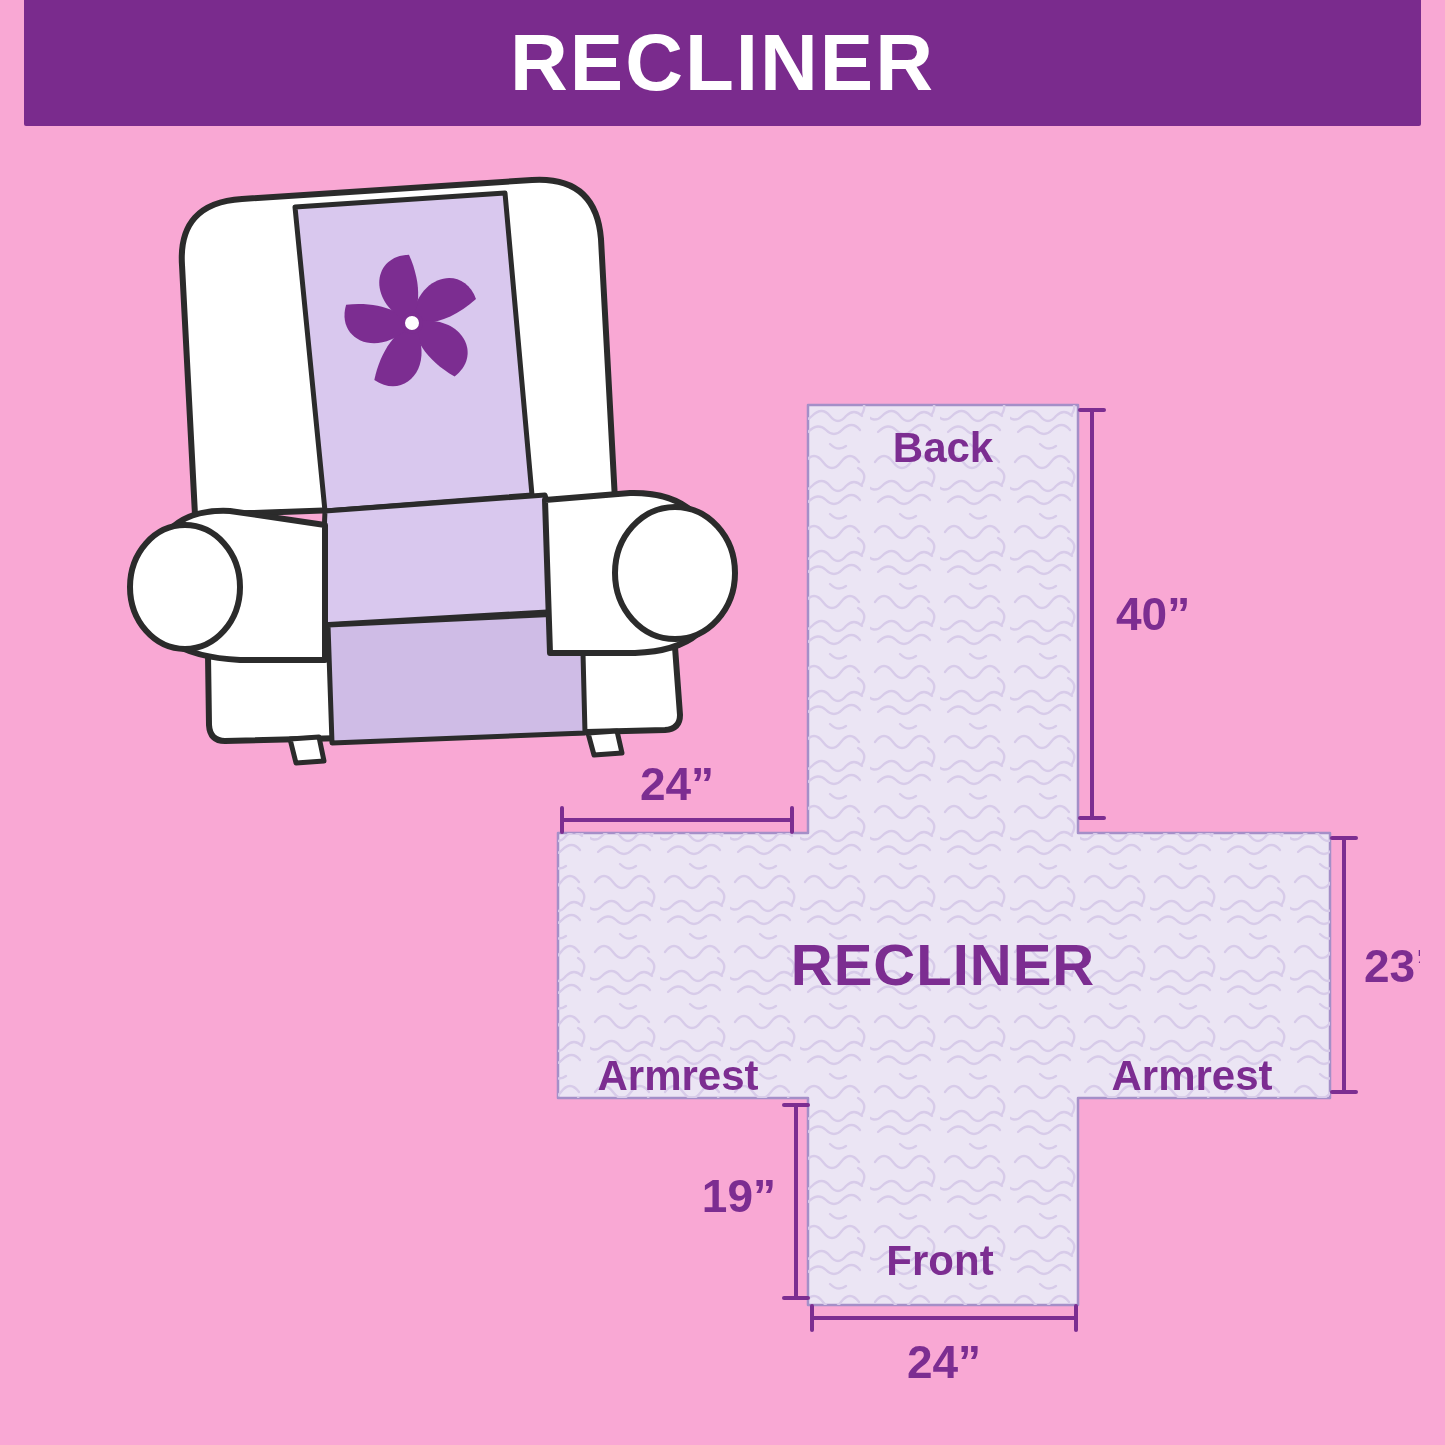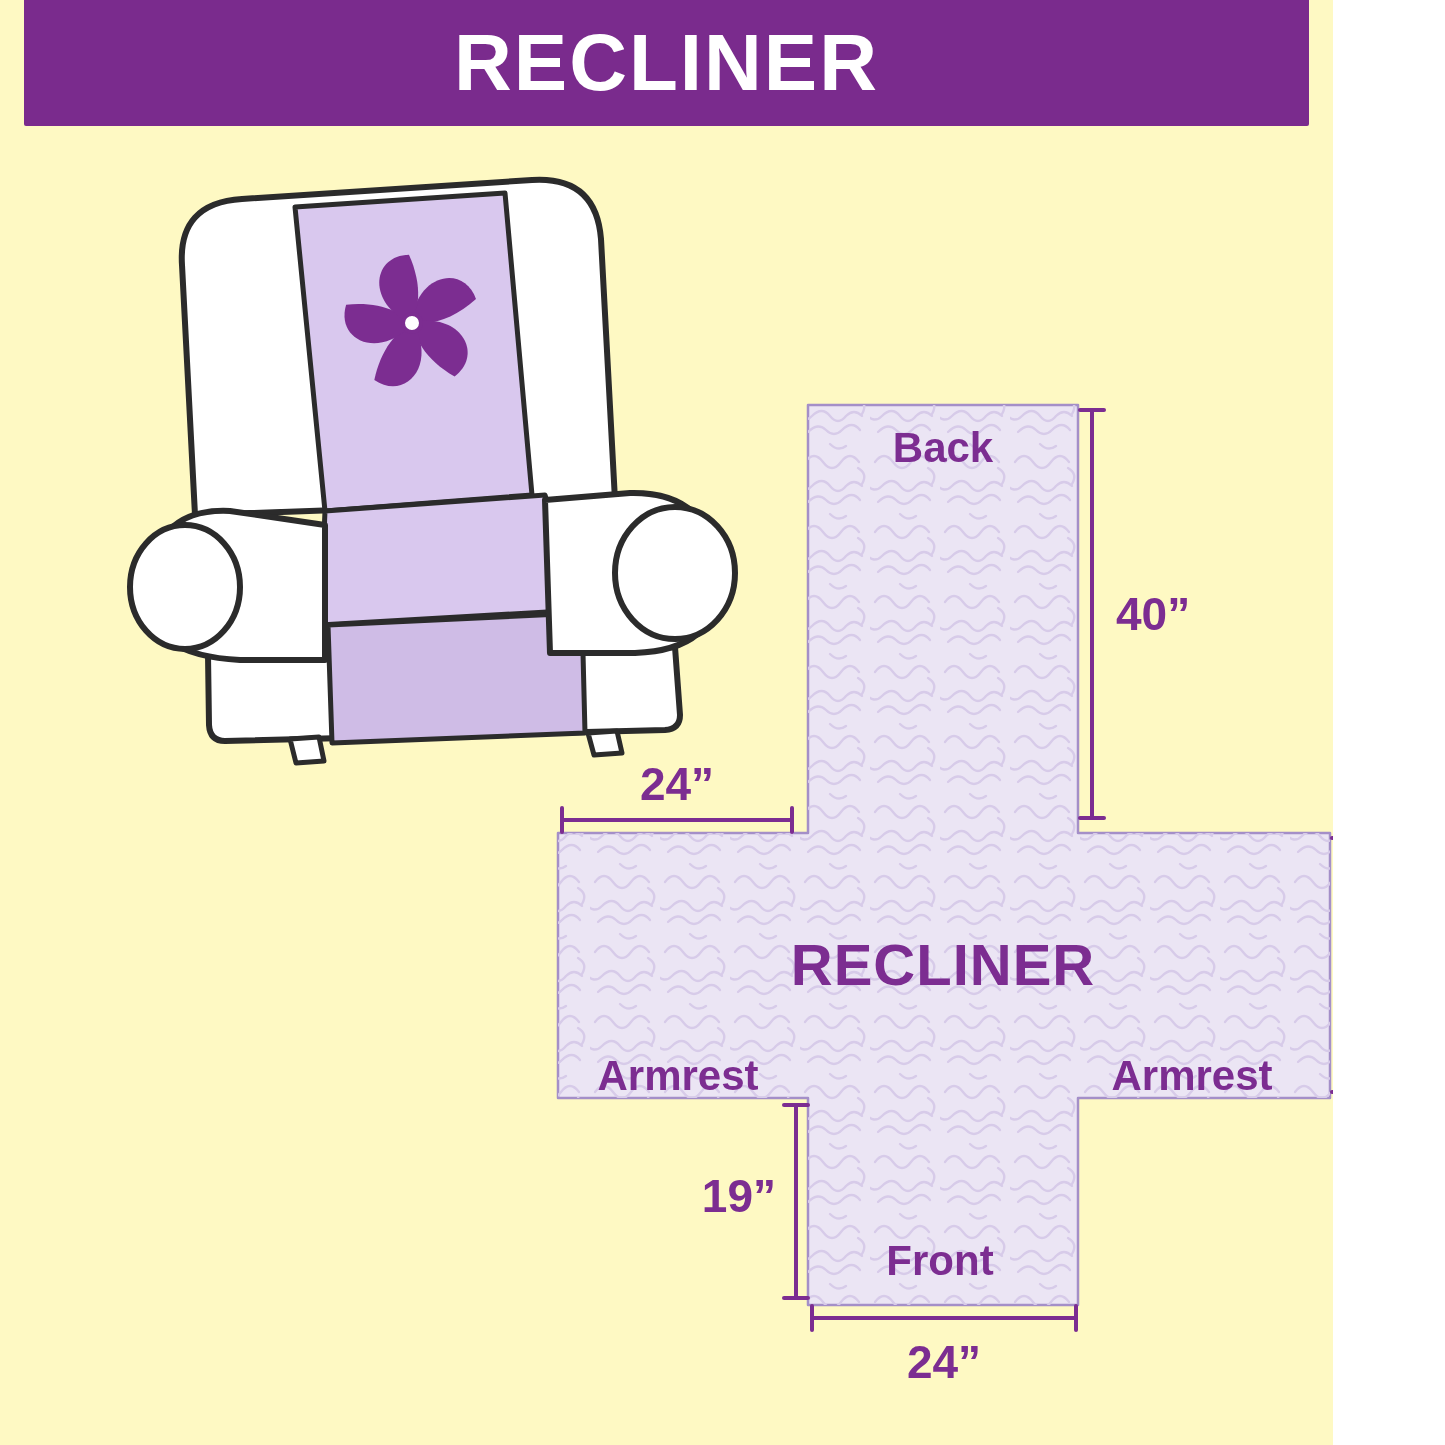--- a/index.html
+++ b/index.html
@@ -1,16 +1,16 @@
 <!DOCTYPE html>
 <html><head>
 <meta charset="utf-8">
 <style>
   html,body{margin:0;padding:0;background:#ffffff;}
-  #canvas{position:relative;width:1333px;height:1445px;background:#fef9c3;overflow:hidden;
+  #canvas{position:relative;width:1445px;height:1445px;background:#f9a8d4;overflow:hidden;
           font-family:"Liberation Sans",sans-serif;}
   
   #header{position:absolute;left:24px;right:24px;top:0;height:126px;background:#7a2b8d;
           display:flex;align-items:center;justify-content:center;border-radius:0 0 2px 2px;}
   #header .title{color:#ffffff;font-size:80px;font-weight:800;letter-spacing:2px;}
   
   svg text{font-family:"Liberation Sans",sans-serif;font-weight:bold;fill:#7c2d91;}
   .dim-label{font-size:46px;}
   .zone-label{font-size:42px;}
   .center-label{font-size:58px;letter-spacing:1px;}

